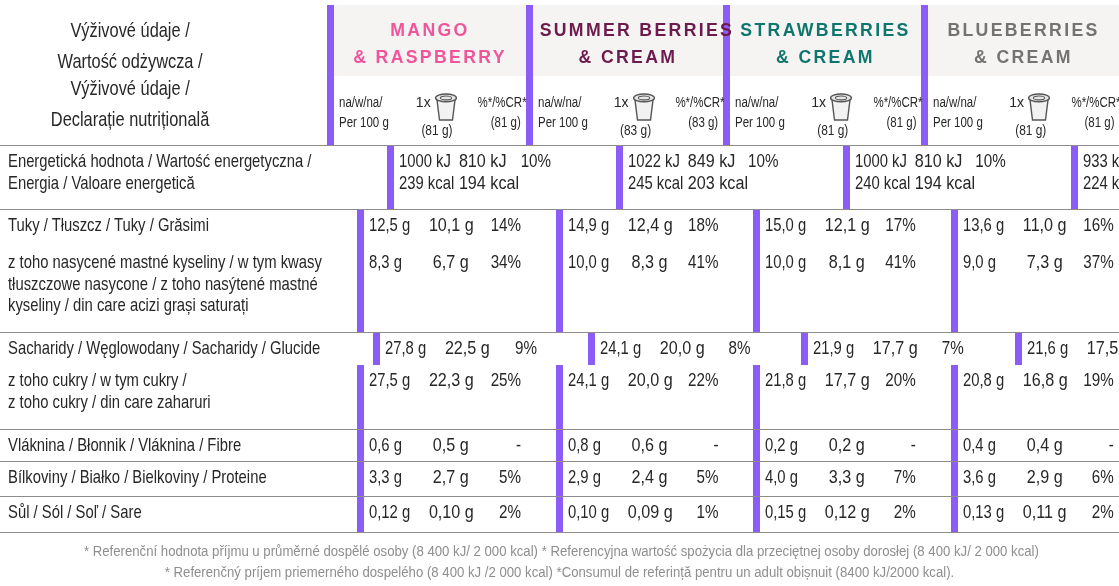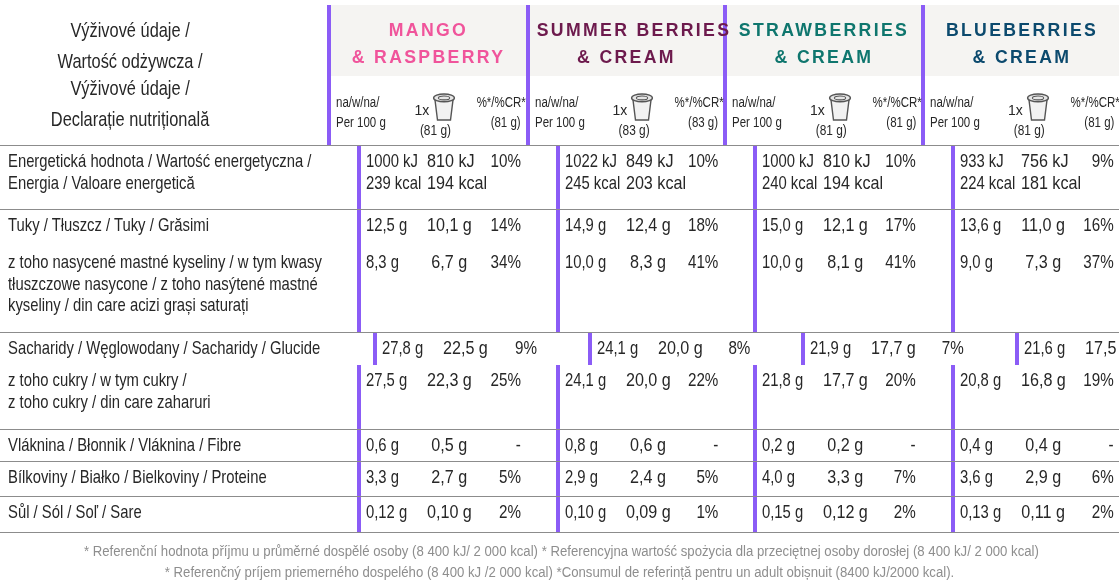--- a/index.html
+++ b/index.html
@@ -7,25 +7,25 @@
   body {
     background: #ffffff;
     font-family: "Liberation Sans", sans-serif;
     color: #272727;
   }
   .wrap { padding-top: 5px; }
 
   
   .grow { display: grid; grid-template-columns: 327px 199px 197px 198px 198px; }
   .bb   { border-bottom: 1px solid #8c8c8c; }
-  .pcol { border-left: 4px solid #8b5cf6; }
+  .pcol { border-left: 7px solid #8b5cf6; }
 
   .rh-name { height: 67px; }
   .rh-sub  { height: 74px; }
-  .rd-energy { height: 64px; }
+  .rd-energy { height: 64px; gap: 30px; }
   .rd-fat    { height: 37px; }
   .rd-sat    { height: 86px; }
   .rd-carb   { height: 32px; gap: 16px; }
   .rd-sugar  { height: 65px; }
   .rd-fibre  { height: 32px; }
   .rd-prot   { height: 35px; }
   .rd-salt   { height: 36px; }
 
   
   .cx  { display: block; transform: scaleX(0.78); transform-origin: 0 0; white-space: nowrap; }
@@ -39,21 +39,21 @@
   .pname { background: #f5f4f2; text-align: center; padding-top: 11px;
            font-weight: bold; font-size: 19px; line-height: 27px; letter-spacing: 2.5px; }
   .pname .cxc { transform: scaleX(0.93); }
 
   
   .subcell { display: grid; grid-template-columns: 37% 34% 29%; align-content: end;
              padding: 0 5px 5px 5px; font-size: 14px; line-height: 20px; }
   .sh-a { text-align: left; }
   .sh-b { text-align: center; }
   .sh-c { text-align: right; }
-  .sh-b .top { display: flex; justify-content: center; align-items: flex-end; gap: 2px; }
+  .sh-b .top { display: flex; justify-content: center; align-items: flex-start; gap: 2px; }
   .sh-b .top .cup { margin-bottom: -2px; }
   .sh-a .cx  { transform: scaleX(0.82); }
   .sh-c .cxr { transform: scaleX(0.82); }
 
   
   .rlabel { padding: 4px 6px 0 8px; font-size: 19px; line-height: 21.5px; }
   .pcell  { display: grid; grid-template-columns: 37% 34% 29%;
             padding: 4px 5px 0 5px; font-size: 19px; line-height: 22px; margin-left: 30px; }
   .va { text-align: left; }
   .vb { text-align: center; }
@@ -79,21 +79,21 @@
       <span class="cxc">&amp; RASPBERRY</span>
     </div>
     <div class="pname pcol" style="color: rgb(109, 26, 77);">
       <span class="cxc">SUMMER BERRIES</span>
       <span class="cxc">&amp; CREAM</span>
     </div>
     <div class="pname pcol" style="color: #0f766e;">
       <span class="cxc">STRAWBERRIES</span>
       <span class="cxc">&amp; CREAM</span>
     </div>
-    <div class="pname pcol" style="color: #0c4a6e;">
+    <div class="pname pcol" style="color: #737373;">
       <span class="cxc">BLUEBERRIES</span>
       <span class="cxc">&amp; CREAM</span>
     </div>
   </div>
 
   <div class="grow rh-sub bb">
     <div class="corner" style="padding-top:0;">
       <span class="cx">Výživové údaje /</span>
       <span class="cx">Declarație nutrițională</span>
     </div>

